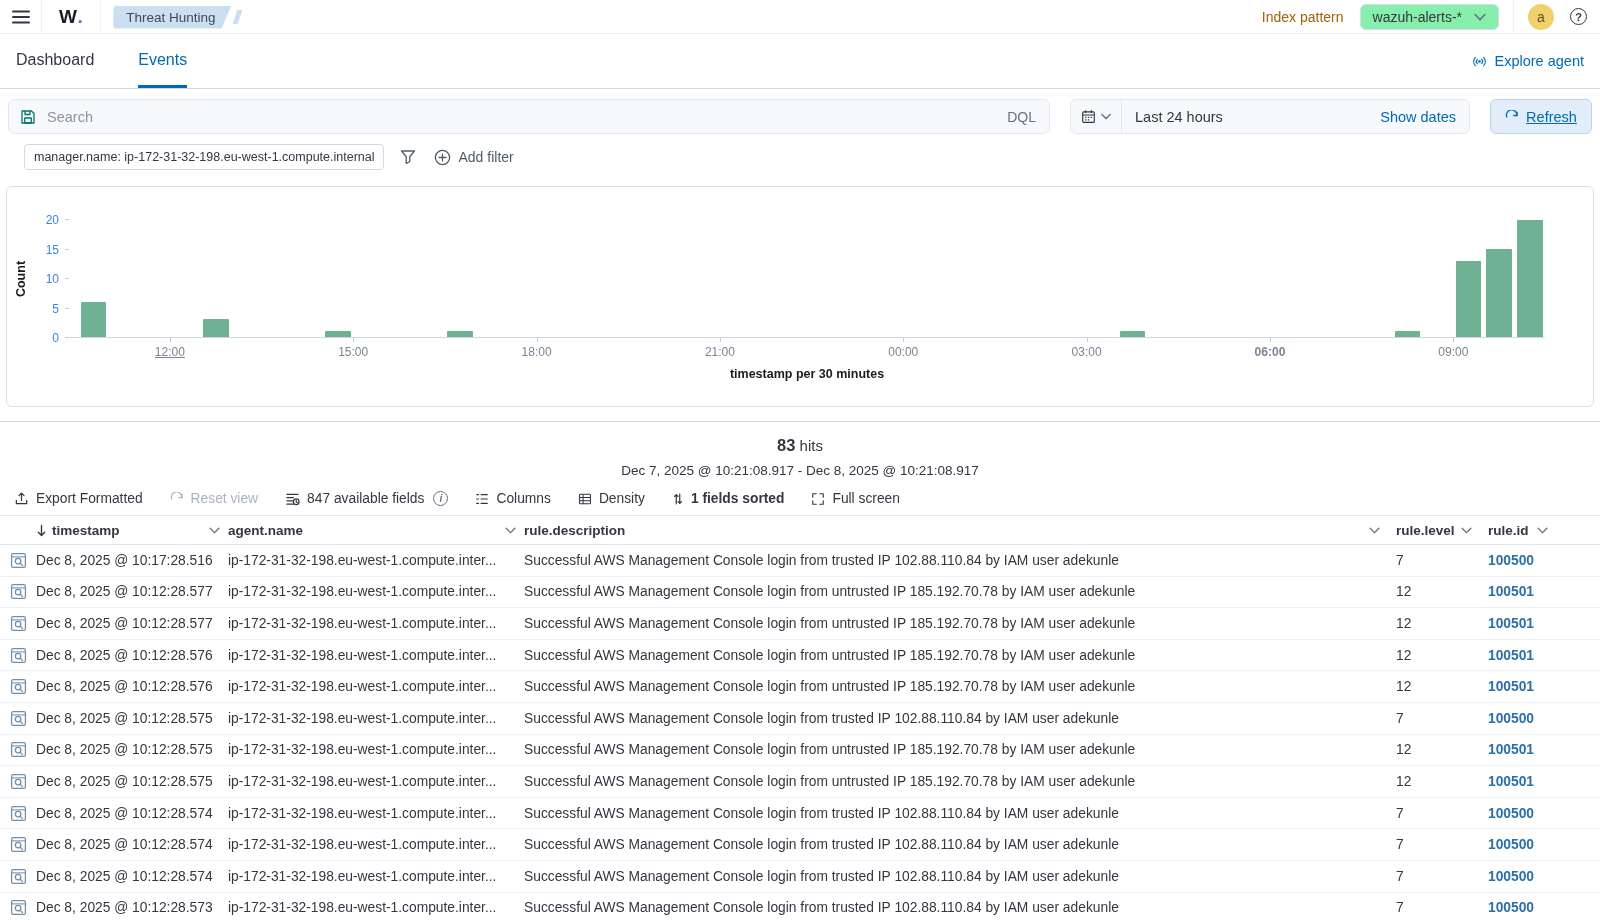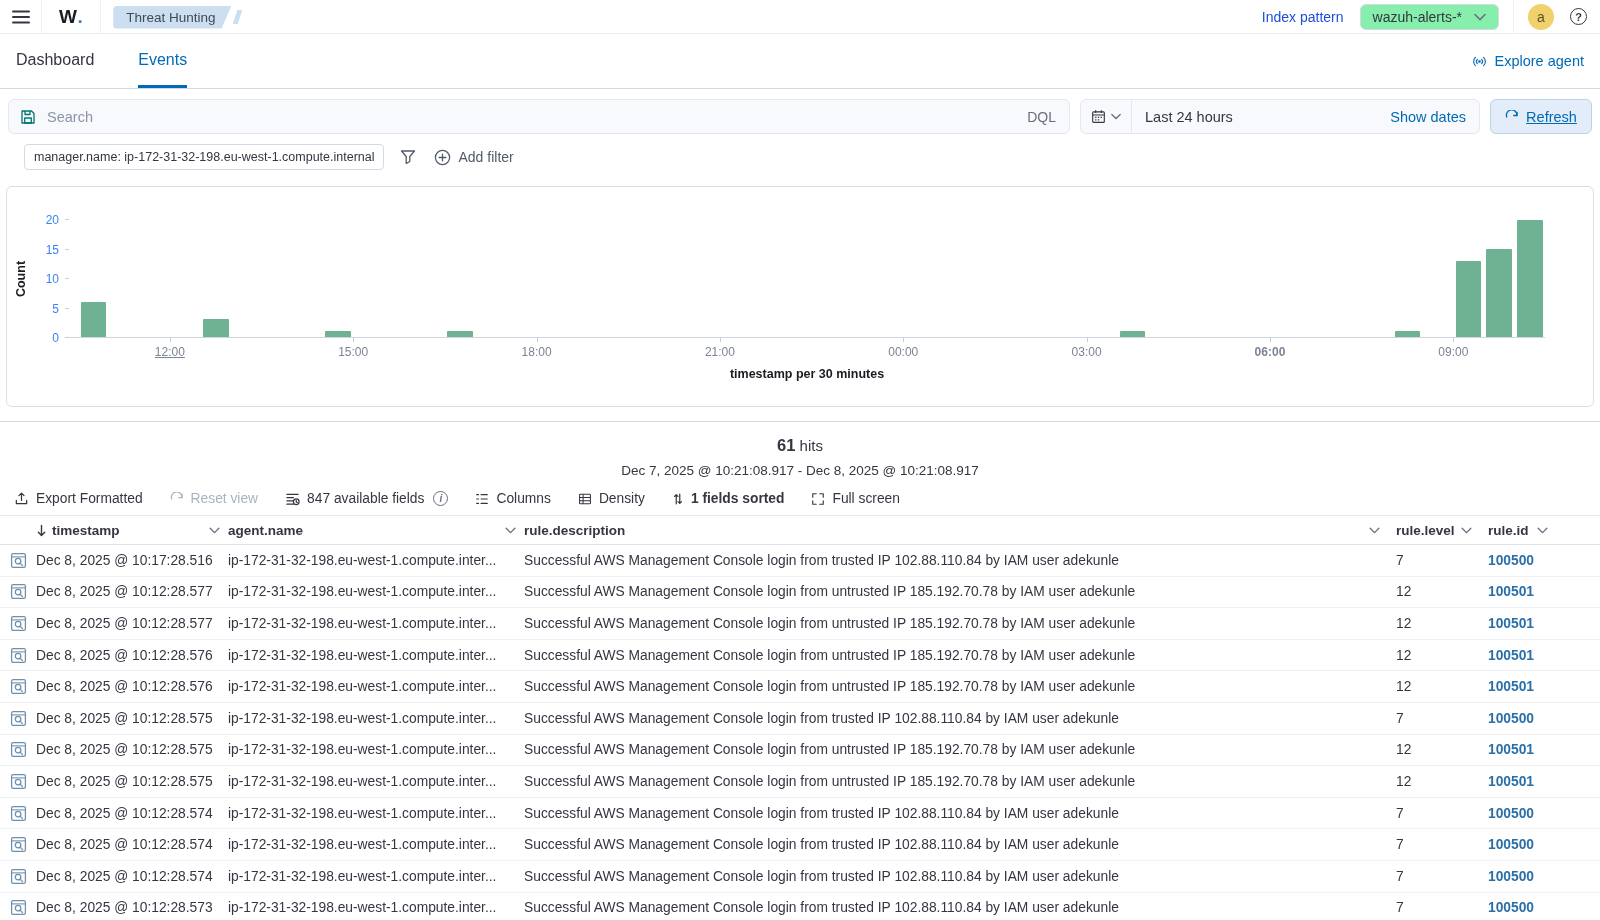--- a/index.html
+++ b/index.html
@@ -7,32 +7,32 @@
   svg{display:block}
   
   .topbar{height:34px;display:flex;align-items:center;border-bottom:1px solid #e9ecf1;background:#fff}
   .burger{width:42px;height:100%;display:flex;align-items:center;justify-content:center;border-right:1px solid #f0f2f5;cursor:pointer}
   .logo{padding:0 17px;height:100%;display:flex;align-items:center;font-weight:700;font-size:19px;letter-spacing:.5px;border-right:1px solid #f0f2f5;color:#1a1c21}
   .logo .dot{color:#3b7fc4}
   .badge-wrap{position:relative;margin-left:12px}
   .badge{background:#ccdff0;color:#3f4a57;font-size:13.5px;font-weight:500;padding:4px 16px 4px 13px;border-radius:4px 0 0 4px;clip-path:polygon(0 0,100% 0,calc(100% - 10px) 100%,0 100%)}
   .badge-sliver{position:absolute;right:-8px;top:1px;bottom:1px;width:5px;background:#ccdff0;transform:skewX(-18deg)}
   .topbar-right{margin-left:auto;display:flex;align-items:center;padding-right:13px}
-  .idx-label{font-size:14px;color:#1d4ed8;margin-right:16px}
+  .idx-label{font-size:14px;color:#a16207;margin-right:16px}
   .idx-select{display:flex;align-items:center;gap:12px;border:1px solid #d3dae6;border-radius:6px;padding:4px 12px;font-size:14px;background:#86efac;cursor:pointer}
   .sep{width:1px;height:34px;background:#f0f2f5;margin:0 14px}
   .avatar{width:26px;height:26px;border-radius:50%;background:#f1d16e;color:#5d5322;display:flex;align-items:center;justify-content:center;font-size:14px;cursor:pointer}
   .help-icon{width:17px;height:17px;border:1.4px solid #343741;border-radius:50%;display:flex;align-items:center;justify-content:center;font-size:11px;font-weight:700;margin-left:16px;cursor:pointer}
   
   .tabs{height:55px;display:flex;align-items:stretch;padding:0 16px;border-bottom:1px solid #d3dae6}
   .tab{display:flex;align-items:center;margin-right:44px;font-size:16px;color:#343741;border-bottom:3px solid transparent;cursor:pointer}
   .tab.active{color:#006BB4;border-bottom-color:#006BB4;font-weight:500}
   .explore{margin-left:auto;display:flex;align-items:center;gap:7px;color:#006BB4;font-size:14.5px;cursor:pointer}
   
-  .querybar{display:flex;gap:10px;padding:10px 8px 5px}
+  .querybar{display:flex;gap:20px;padding:10px 8px 5px}
   .searchbox{flex:1;display:flex;align-items:center;gap:11px;background:#f7f9fc;border:1px solid #e3e8f0;border-radius:6px;height:35px;padding:0 11px}
   .save-ico{color:#00756f}
   .search-ph{flex:1;color:#8b95a5;font-size:14.5px}
   .dql{color:#69707d;font-size:14px;padding-right:2px;cursor:pointer}
   .datepicker{display:flex;align-items:center;background:#f7f9fc;border:1px solid #e3e8f0;border-radius:6px;height:35px;width:400px}
   .cal-btn{display:flex;align-items:center;gap:5px;padding:0 10px;height:100%;border-right:1px solid #e3e8f0;color:#343741;cursor:pointer}
   .dp-value{font-size:14.5px;padding:0 13px}
   .show-dates{margin-left:auto;color:#006BB4;font-size:14.5px;padding-right:13px;cursor:pointer}
   .refresh-btn{width:102px;height:35px;background:#e2edf9;border:1px solid #bcd2e8;border-radius:6px;color:#006BB4;display:flex;align-items:center;justify-content:center;gap:7px;font-size:14.5px;cursor:pointer}
   .refresh-label{text-decoration:underline}
@@ -218,21 +218,21 @@
       <span class="xtick" style="left: 56.5217%;">00:00</span>
       <span class="xtick" style="left: 68.9441%;">03:00</span>
       <span class="xtick" style="left: 81.3665%; font-weight: bold;">06:00</span>
       <span class="xtick" style="left: 93.7888%;">09:00</span>
     </div>
   <div class="x-title">timestamp per 30 minutes</div>
 </div>
 
 <div class="results">
   <div class="hits">
-    <span class="num">61</span>
+    <span class="num">83</span>
     <span>hits</span>
   </div>
   <div class="range">Dec 7, 2025 @ 10:21:08.917 - Dec 8, 2025 @ 10:21:08.917</div>
 
   <div class="toolbar">
     <button class="tool">
       <svg width="15" height="15" viewBox="0 0 16 16" fill="none" stroke="currentColor" stroke-width="1.3" stroke-linecap="round" stroke-linejoin="round">
           <path d="M8 10V2.5M5.3 5L8 2.3 10.7 5"></path>
           <path d="M2.5 10v3.5h11V10"></path>
         </svg>

